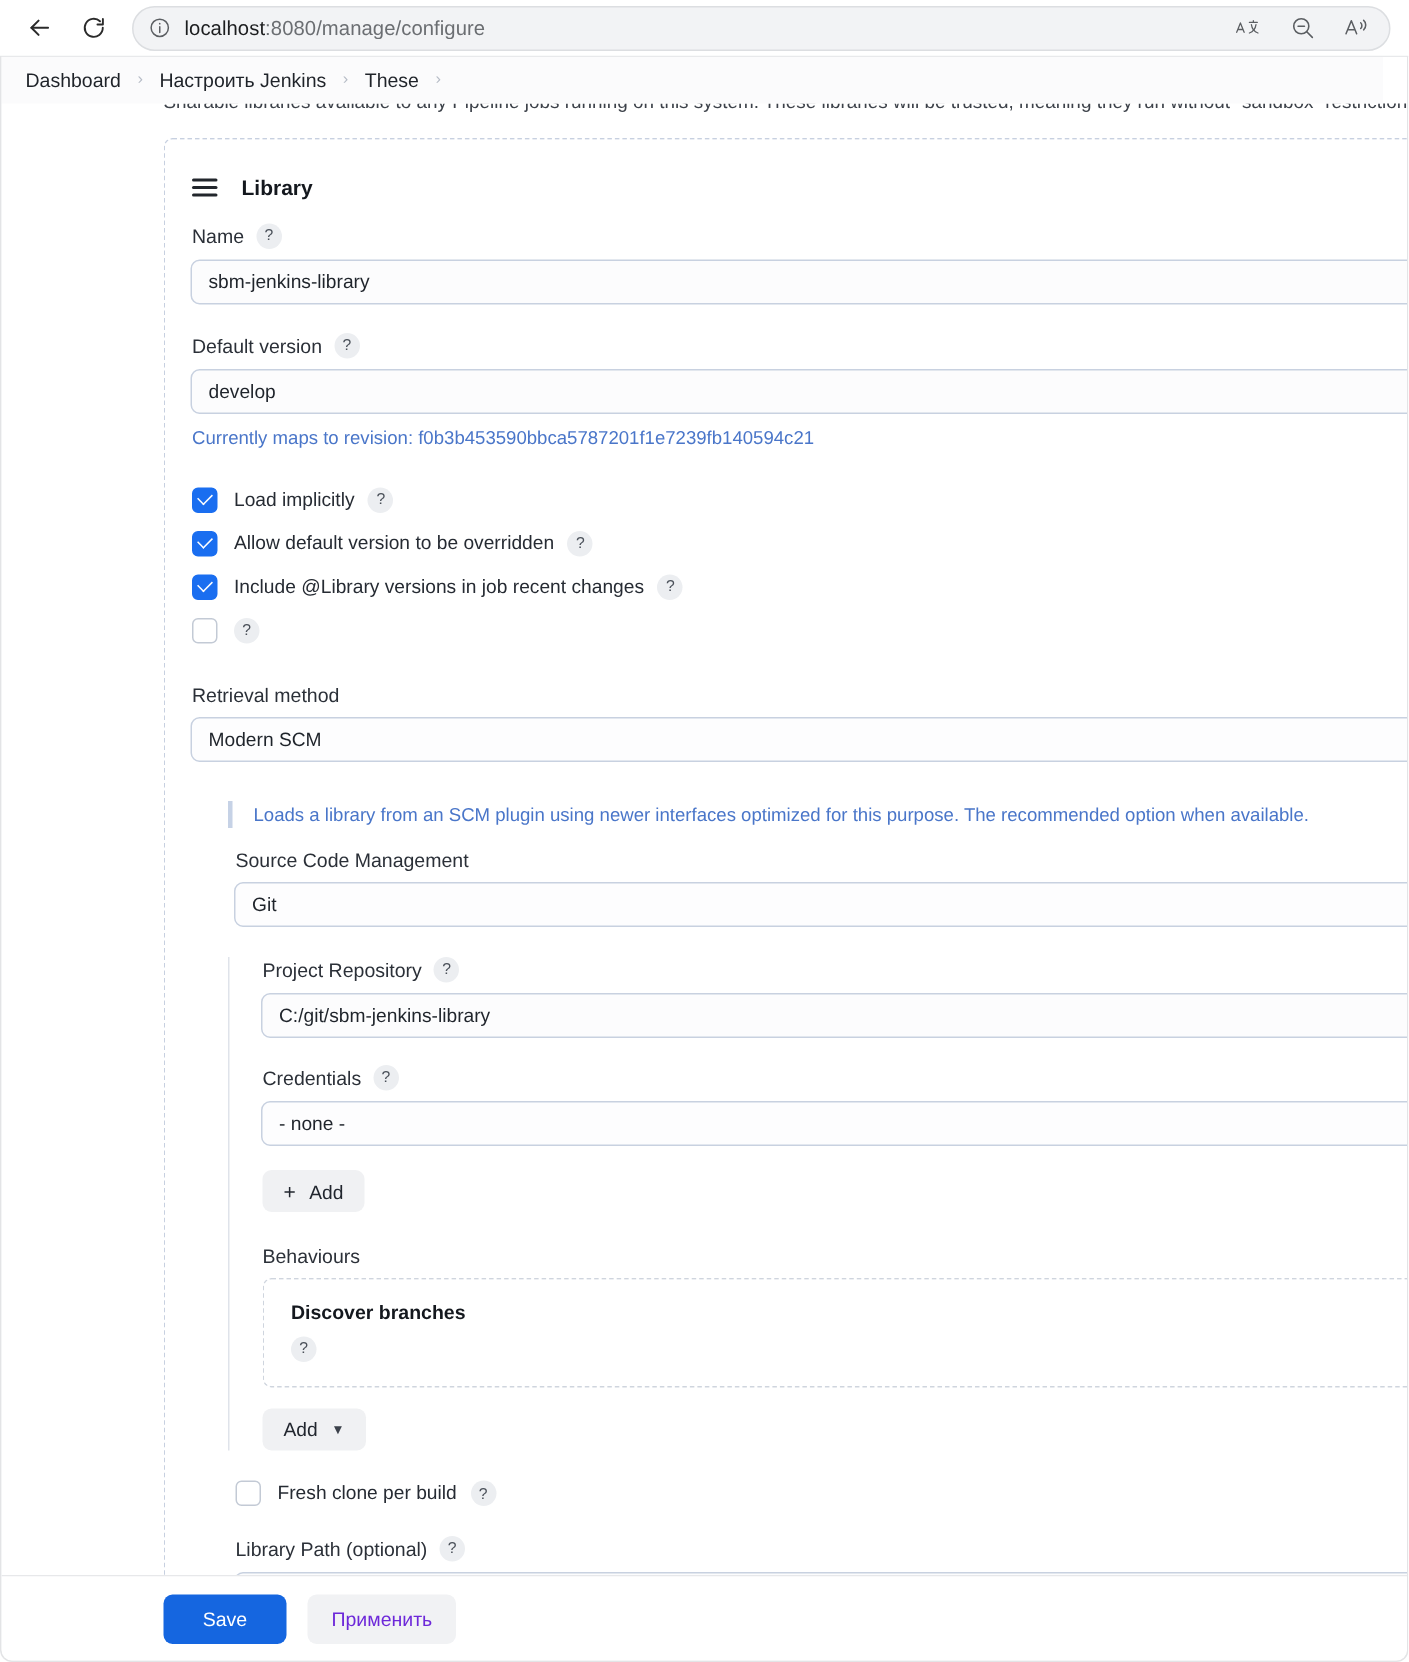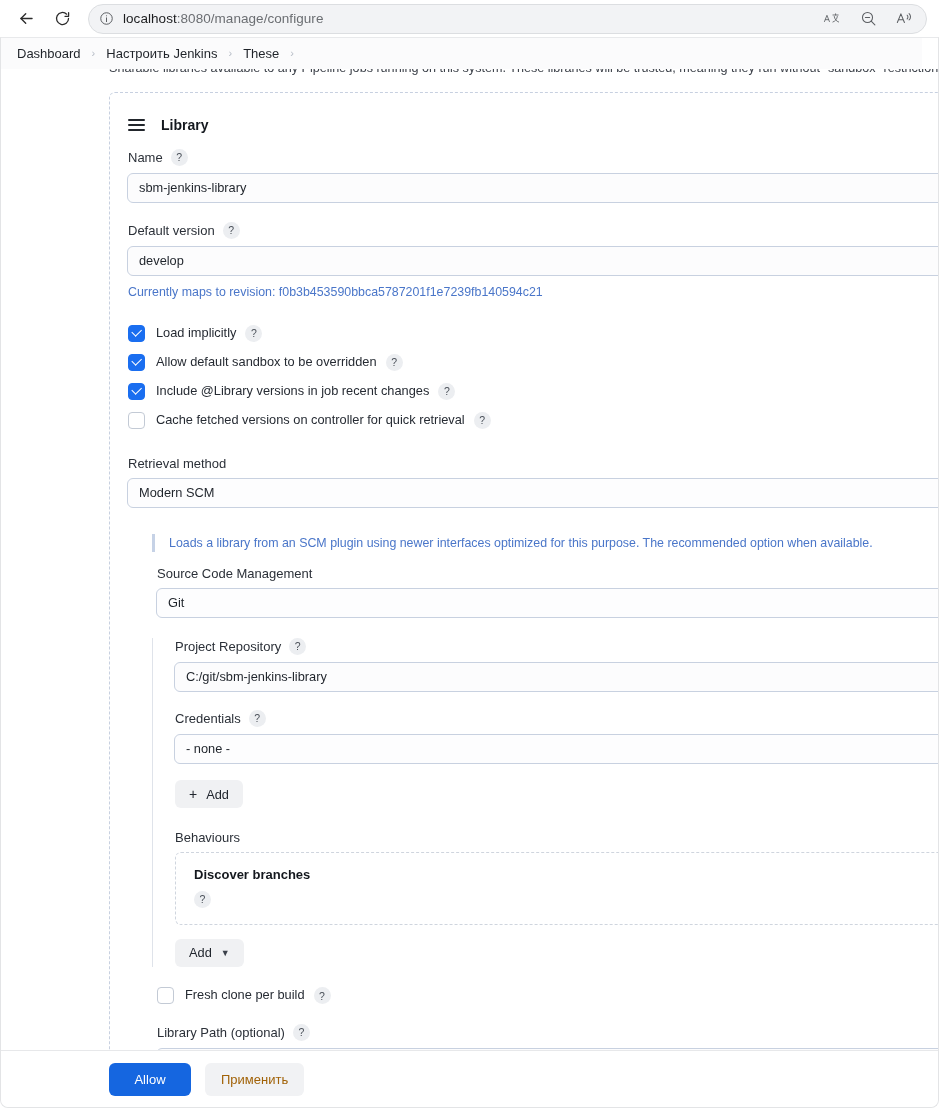--- a/index.html
+++ b/index.html
@@ -257,21 +257,21 @@
     border: none;
     border-radius: 6px;
     font-size: 13px;
     font-family: inherit;
     padding: 0 18px;
     cursor: default;
   }
   .btn-secondary {
     height: 33px;
     background: #f1f2f4;
-    color: #a16207;
+    color: #6d28d9;
     border: none;
     border-radius: 6px;
     font-size: 13px;
     font-family: inherit;
     padding: 0 16px;
     cursor: default;
   }
   .sp { height: 1px; }
 </style>
 </head>
@@ -380,35 +380,34 @@
         <div class="cb-row">
           <span class="cb on"></span>
           <span class="cb-label">
             <span>Load implicitly</span>
             <span class="help-badge">?</span>
           </span>
         </div>
         <div class="cb-row">
           <span class="cb on"></span>
           <span class="cb-label">
-            <span>Allow default sandbox to be overridden</span>
+            <span>Allow default version to be overridden</span>
             <span class="help-badge">?</span>
           </span>
         </div>
         <div class="cb-row">
           <span class="cb on"></span>
           <span class="cb-label">
             <span>Include @Library versions in job recent changes</span>
             <span class="help-badge">?</span>
           </span>
         </div>
         <div class="cb-row">
           <span class="cb"></span>
           <span class="cb-label">
-            <span>Cache fetched versions on controller for quick retrieval</span>
             <span class="help-badge">?</span>
           </span>
         </div>
 
         <div class="sp" style="height:16px"></div>
 
         <div class="field-label">
           <span>Retrieval method</span>
         </div>
         <div class="text-input sel-input">Modern SCM</div>
@@ -491,18 +490,18 @@
             <span>Library Path (optional)</span>
             <span class="help-badge">?</span>
           </div>
           <div class="text-input">./</div>
         </div>
 
       </div>
     </div>
 
     <div class="action-bar">
-      <button class="btn-primary">Allow</button>
+      <button class="btn-primary">Save</button>
       <button class="btn-secondary">Применить</button>
     </div>
 
   </div>
 </div>
 
 </body></html>

